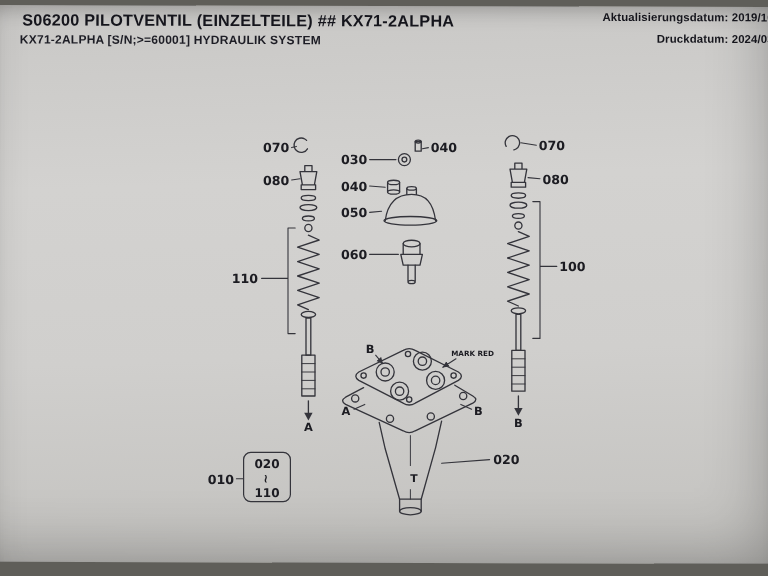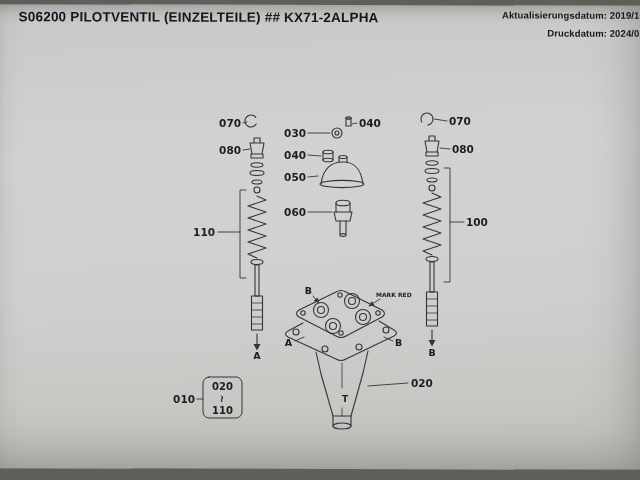--- a/index.html
+++ b/index.html
@@ -38,20 +38,21 @@
   svg.diagram {
     position:absolute; left:0; top:0; width:640px; height:480px; z-index:2;
   }
 </style>
 </head>
 <body>
 
 <div class="photo">
   <div class="paper">
     <div class="hdr-title">S06200 PILOTVENTIL (EINZELTEILE) ## KX71-2ALPHA</div>
+    <div class="hdr-sub">KX71-2ALPHA [S/N;&gt;=60001] HYDRAULIK SYSTEM</div>
     <div class="hdr-dates">
       <div>Aktualisierungsdatum: 2019/10/</div>
       <div>Druckdatum: 2024/03/</div>
     </div>
   </div>
 
   <svg class="diagram" viewBox="0 0 640 480">
     <defs>
       <marker id="arw" viewBox="0 0 8 8" refX="7" refY="4" markerWidth="6.5" markerHeight="6.5" orient="auto-start-reverse">
         <path d="M0,0.5 L7.5,4 L0,7.5 Z" fill="#34343b"></path>

